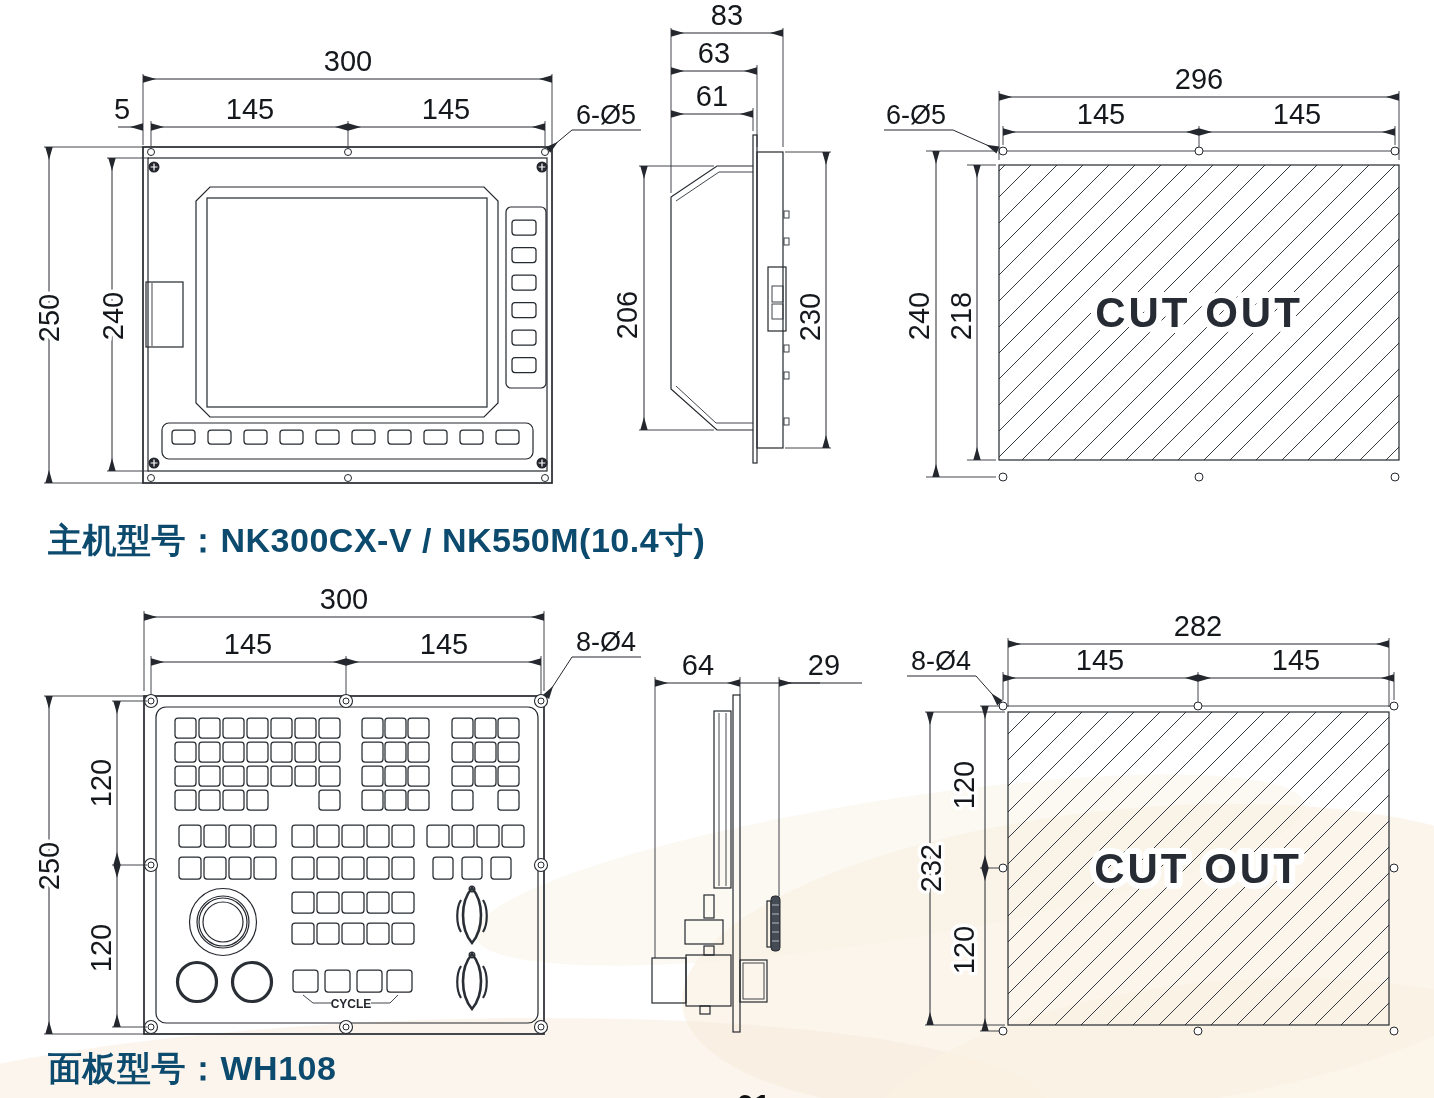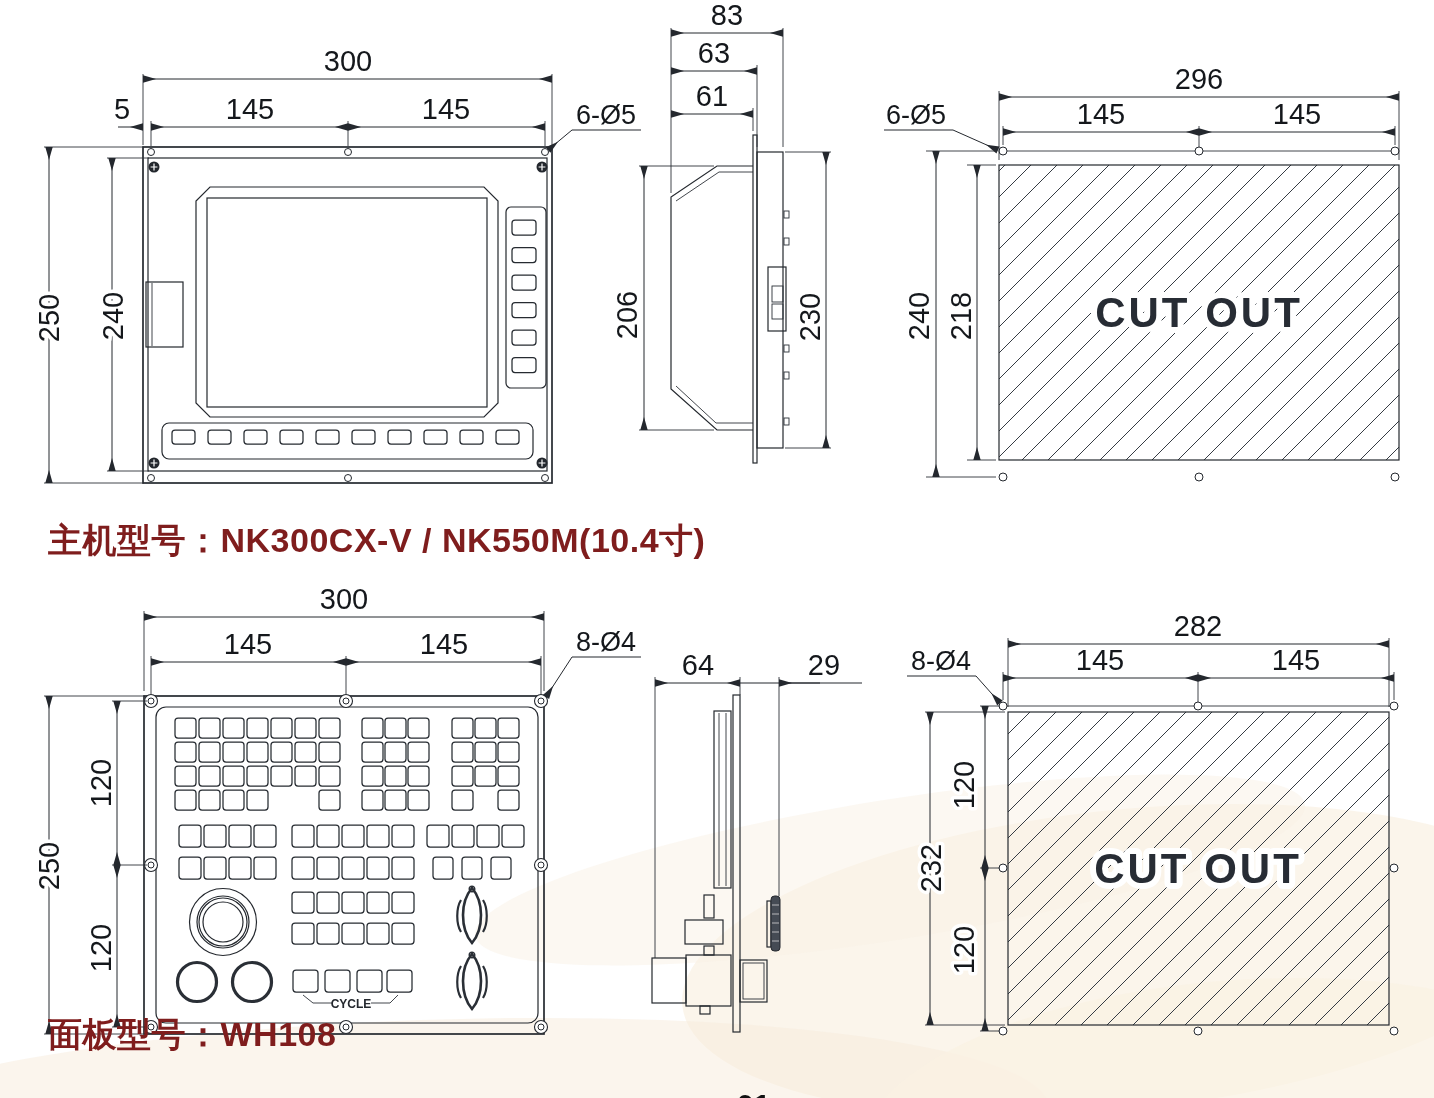--- a/index.html
+++ b/index.html
@@ -18,21 +18,21 @@
          marker-start:url(#arr);marker-end:url(#arr);}
   .dimE {stroke:#24282e;stroke-width:1;fill:none;marker-end:url(#arr);}
   .key  {stroke:#262b31;stroke-width:1.25;fill:none;}
   text.d{font-size:29px;fill:#14171b;text-anchor:middle;
          paint-order:stroke;stroke:#ffffff;stroke-width:7px;stroke-linejoin:round;}
   text.lab{font-size:27px;fill:#14171b;text-anchor:middle;
          paint-order:stroke;stroke:#ffffff;stroke-width:6px;stroke-linejoin:round;}
   text.cut{font-size:42px;font-weight:bold;letter-spacing:3px;fill:#272c34;text-anchor:middle;
          paint-order:stroke;stroke:#ffffff;stroke-width:12px;stroke-linejoin:round;}
   text.cyc{font-size:12px;font-weight:bold;fill:#24282e;text-anchor:middle;}
-  .title{position:absolute;z-index:2;font-size:34px;font-weight:bold;color:#7f1d1d;
+  .title{position:absolute;z-index:2;font-size:34px;font-weight:bold;color:#0c4a6e;
          white-space:nowrap;letter-spacing:0.5px;}
   .pageno{position:absolute;z-index:2;font-size:30px;font-weight:bold;color:#111;}
 </style>
 </head>
 <body>
 
 <div class="swoosh" style="left:680px;top:810px;width:880px;height:300px;background:#f7ecdb;opacity:.55;transform:rotate(-6deg);"></div>
 <div class="swoosh" style="left:-200px;top:1020px;width:1250px;height:220px;background:#f7ecdb;opacity:.5;transform:rotate(-2deg);"></div>
 <div class="swoosh" style="left:470px;top:800px;width:840px;height:140px;background:#faf2e5;opacity:.5;transform:rotate(-9deg);"></div>
 <div class="swoosh" style="left:860px;top:980px;width:760px;height:300px;background:#faf1e3;opacity:.75;transform:rotate(-4deg);"></div>
@@ -513,16 +513,16 @@
       <line class="dim" x1="985" y1="868" x2="985" y2="1031"></line>
       <text class="d" transform="rotate(-90 974 785)" x="974" y="785">120</text>
       <text class="d" transform="rotate(-90 974 950)" x="974" y="950">120</text>
     </g>
   </g>
 </svg>
 
 <div class="title" style="left:48px;top:518px;">
   <span>主机型号：</span><span>NK300CX-V / NK550M(10.4寸)</span>
 </div>
-<div class="title" style="left:48px;top:1012px;">
+<div class="title" style="left:48px;top:1046px;">
   <span>面板型号：</span><span>WH108</span>
 </div>
 <div class="pageno" style="left:737px;top:1088px;">01</div>
 
 </body></html>

